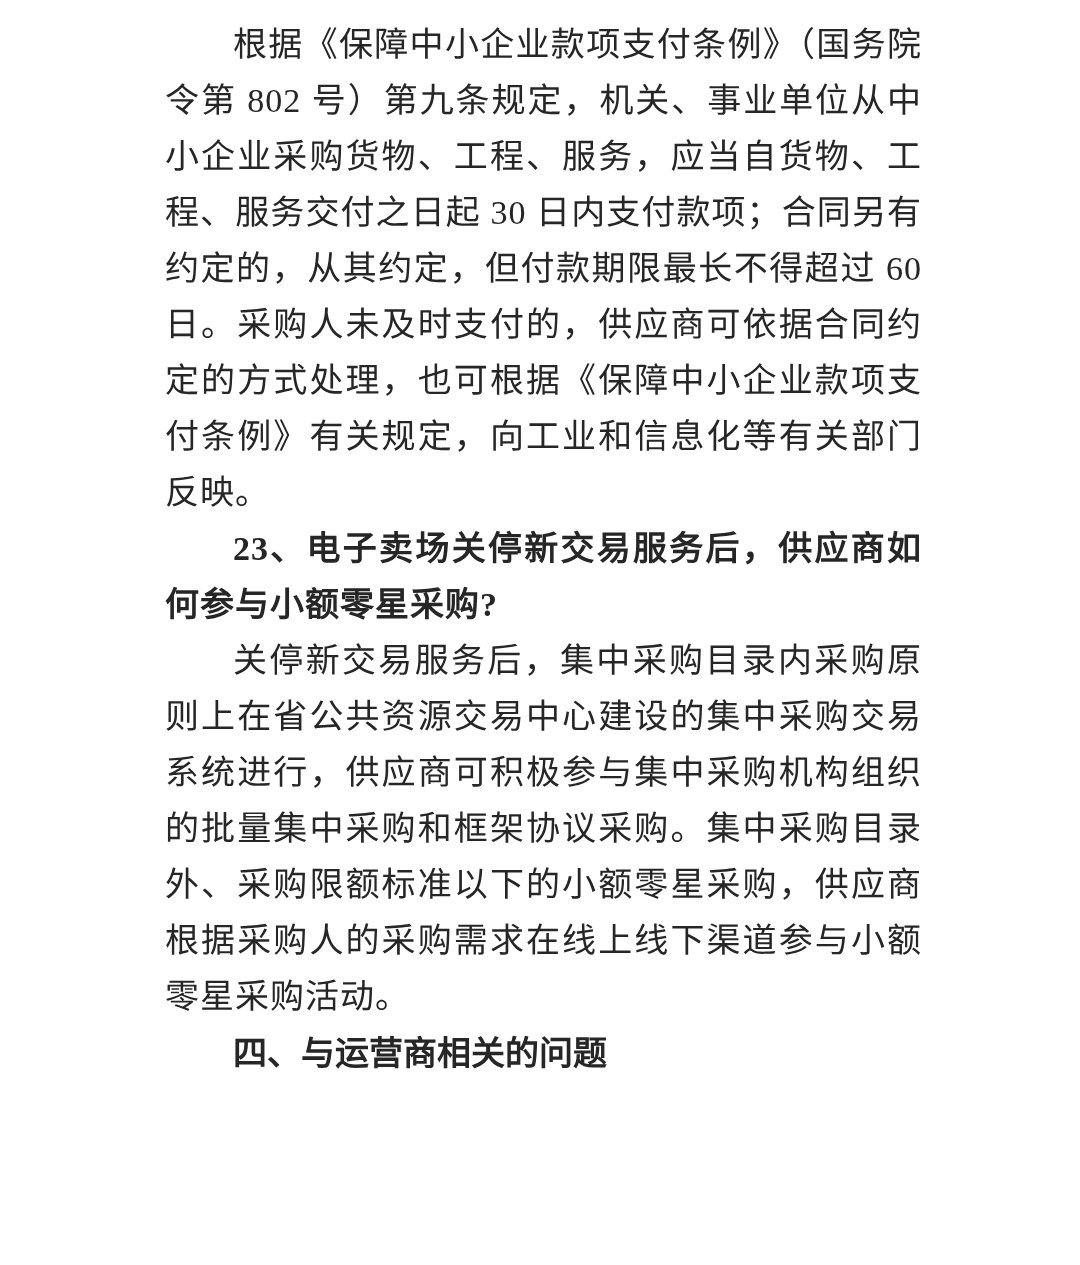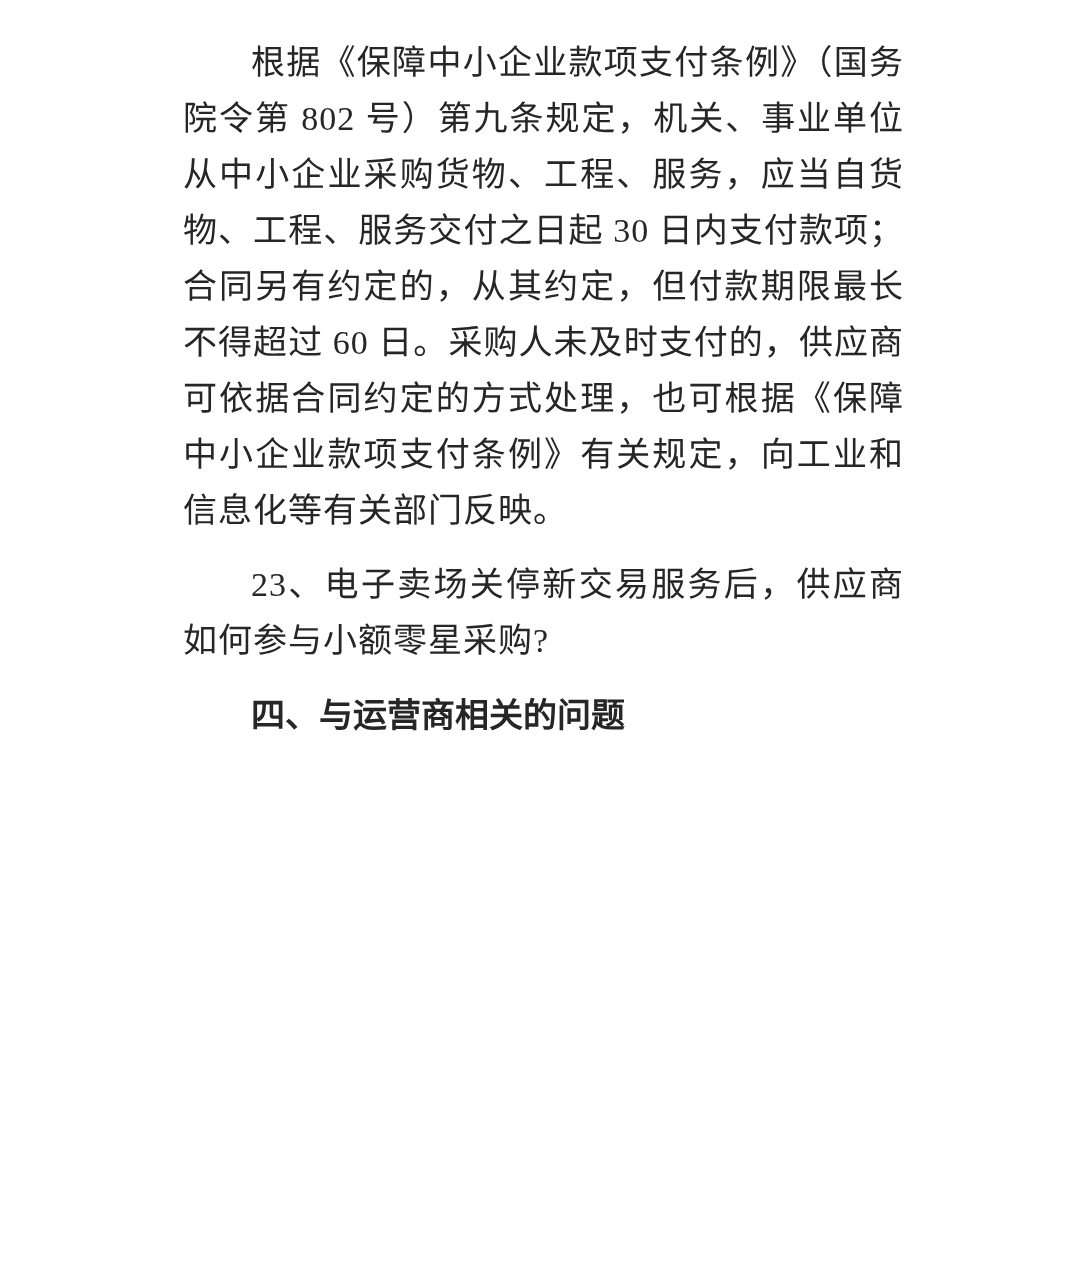--- a/index.html
+++ b/index.html
@@ -11,40 +11,41 @@
     position: relative;
     width: 1080px;
     height: 1265px;
     margin: 0 auto;
     background: #ffffff;
     box-sizing: border-box;
     padding: 17px 158px 0 165px;
     overflow: hidden;
   }
   .doc-text {
-    margin: 18px;
+    margin: 0;
     font-family: "Liberation Serif", "DejaVu Serif", serif;
     font-size: 34px;
     line-height: 56px;
     color: #262626;
     text-align: justify;
     text-indent: 2em;
     letter-spacing: 1px;
     word-break: break-all;
   }
   .question-heading {
-    font-weight: normal;
+    font-weight: bold;
   }
   .section-heading {
     font-weight: bold;
     font-family: "Liberation Sans", "DejaVu Sans", sans-serif;
     letter-spacing: 0;
   }
 </style>
 </head>
 <body>
 
 <div class="page">
   <p class="doc-text">根据《保障中小企业款项支付条例》（国务院令第 802 号）第九条规定，机关、事业单位从中小企业采购货物、工程、服务，应当自货物、工程、服务交付之日起 30 日内支付款项；合同另有约定的，从其约定，但付款期限最长不得超过 60 日。采购人未及时支付的，供应商可依据合同约定的方式处理，也可根据《保障中小企业款项支付条例》有关规定，向工业和信息化等有关部门反映。</p>
   <p class="doc-text question-heading">23、电子卖场关停新交易服务后，供应商如何参与小额零星采购?</p>
+  <p class="doc-text">关停新交易服务后，集中采购目录内采购原则上在省公共资源交易中心建设的集中采购交易系统进行，供应商可积极参与集中采购机构组织的批量集中采购和框架协议采购。集中采购目录外、采购限额标准以下的小额零星采购，供应商根据采购人的采购需求在线上线下渠道参与小额零星采购活动。</p>
   <p class="doc-text section-heading">四、与运营商相关的问题</p>
 
 </div>
 
 </body></html>

